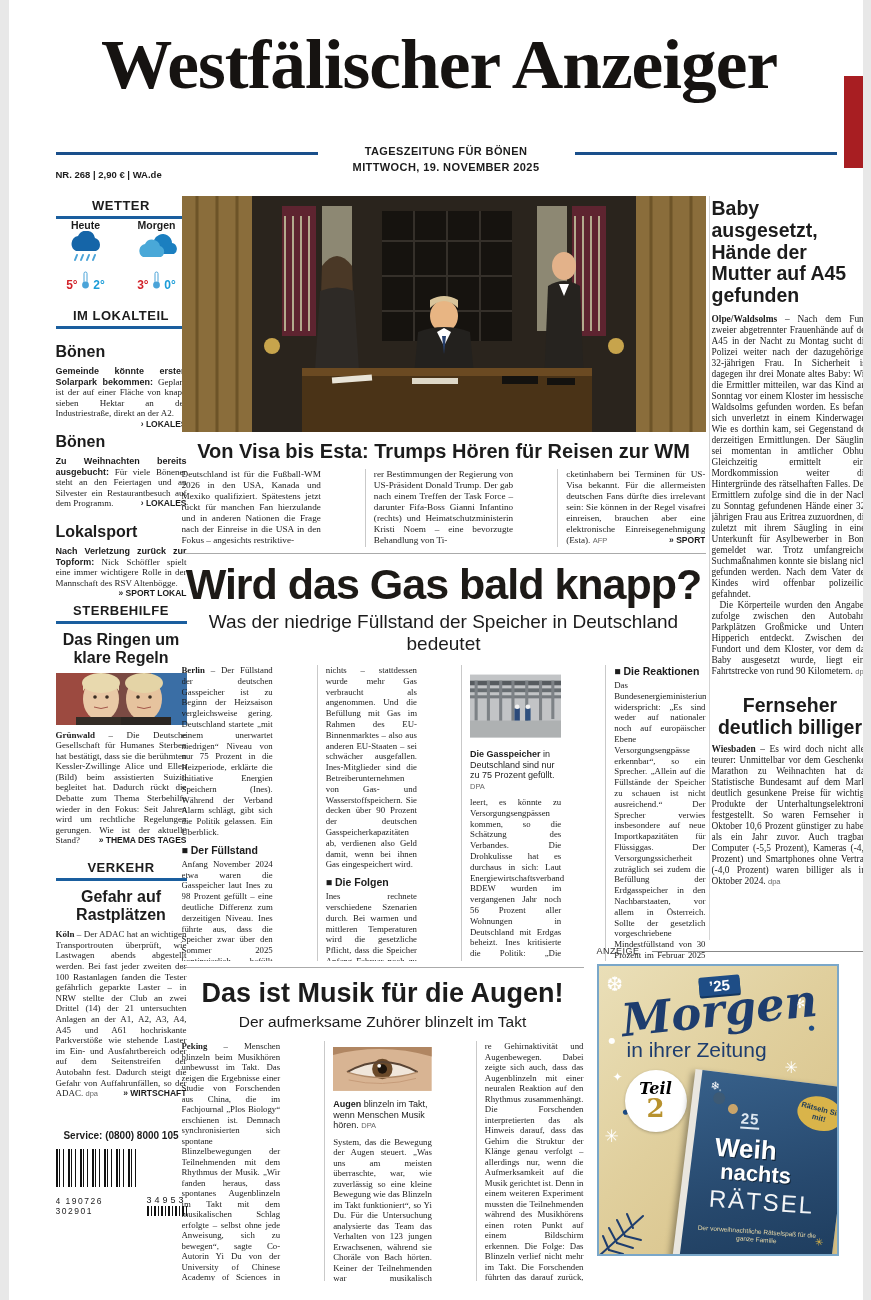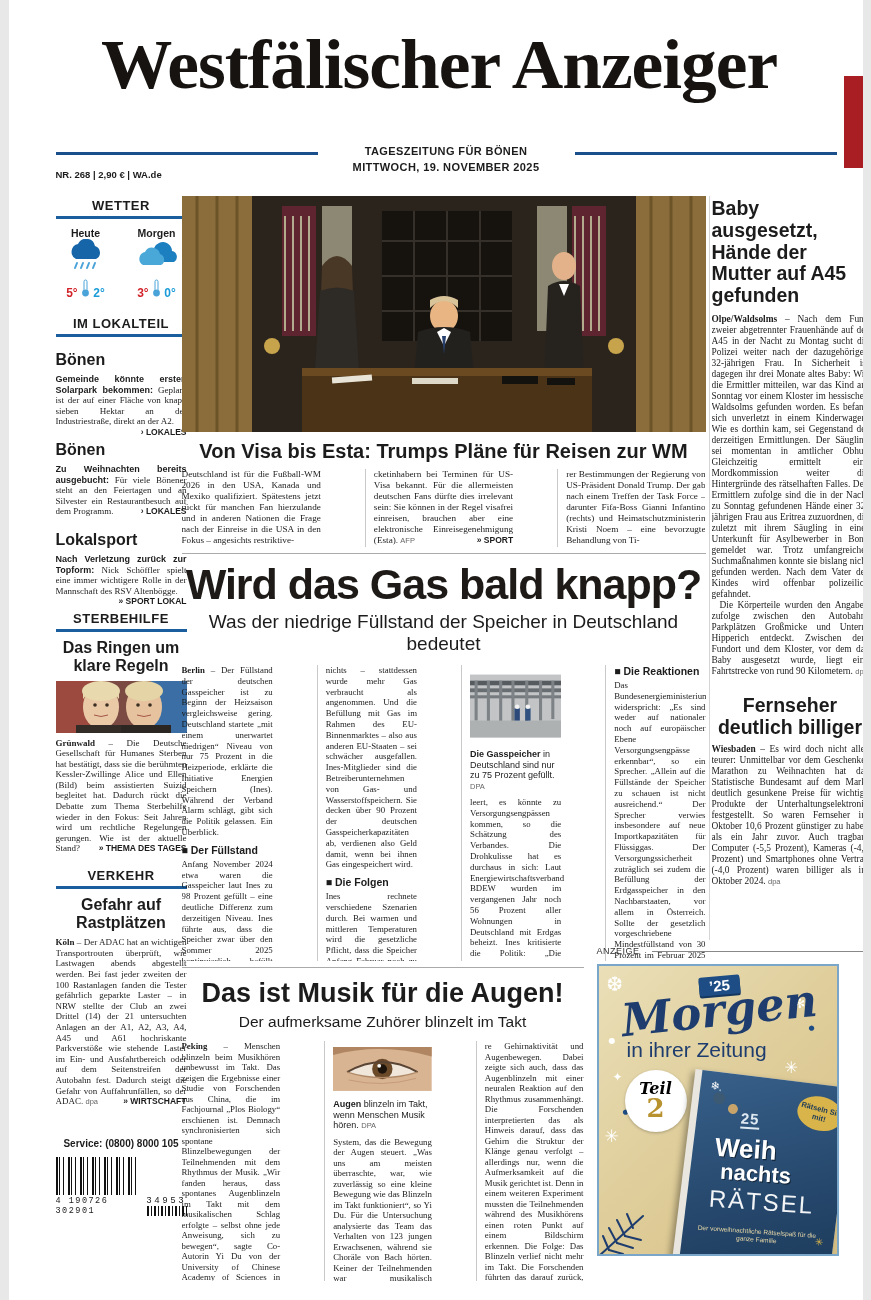--- a/index.html
+++ b/index.html
@@ -30,33 +30,33 @@
   .hrule{border:none;border-top:1px solid #aaa;margin:6px 0;}
   .cols{display:flex;gap:36px;}
   .col{flex:1;padding:0 8px;border-left:1px solid #c9c9c9;overflow:hidden;}
   .col:first-child{border-left:none;padding-left:0;}
   .col:last-child{padding-right:0;}
   .caption{font-family:"Liberation Sans",sans-serif;font-size:9px;line-height:10.5px;text-align:left;margin:2px 0 5px;}
   .caption b{font-weight:bold;}
 
   
   .left-col{position:absolute;left:47px;top:198px;width:131px;height:1100px;overflow:hidden;}
-  .weather-row{display:flex;justify-content:space-between;margin-top:8px;}
+  .weather-row{display:flex;justify-content:space-between;}
   .wcell{width:60px;text-align:center;}
   .wlabel{font-family:"Liberation Sans",sans-serif;font-weight:bold;font-size:10.5px;}
   .temps{font-family:"Liberation Sans",sans-serif;font-weight:bold;font-size:12px;}
   .t-hi{color:#d2232a;} .t-lo{color:#1b9cd8;}
   .kicker{font-family:"Liberation Sans",sans-serif;font-size:16px;font-weight:600;margin:14px 0 5px;}
   .mini-head{font-family:"Liberation Sans",sans-serif;font-weight:bold;font-size:16px;
     text-align:center;line-height:1.1;margin:7px 0 6px;}
   .service{font-family:"Liberation Sans",sans-serif;font-weight:bold;font-size:10px;text-align:center;margin-top:30px;}
   .barcode-wrap{margin-top:8px;display:flex;align-items:flex-end;gap:4px;}
   .barcode-main{width:84px;height:38px;
     background:repeating-linear-gradient(90deg,#111 0 2px,#fff 2px 3px,#111 3px 4px,#fff 4px 7px,#111 7px 8px,#fff 8px 12px);}
-  .barcode-num{font-family:Liberation Mono, monospace;font-size:8.5px;letter-spacing:1.5px;margin-top:1px;}
+  .barcode-num{font-family:Liberation Sans, sans-serif;font-size:8.5px;letter-spacing:1.5px;margin-top:9px;}
   .barcode-side{text-align:right;}
   .barcode-code{font-family:"Liberation Sans",sans-serif;font-size:9px;letter-spacing:3px;}
   .barcode-mini{width:40px;height:10px;margin-top:1px;margin-left:auto;
     background:repeating-linear-gradient(90deg,#111 0 2px,#fff 2px 4px,#111 4px 5px,#fff 5px 7px);}
 
   
   .center-col{position:absolute;left:173px;top:196px;width:524px;}
   .photo-main{width:524px;height:236px;display:block;}
   .visa-head{font-family:"Liberation Sans",sans-serif;font-weight:bold;font-size:20px;text-align:center;margin:8px 0 6px;}
   .visa-cols .body-txt{font-size:9.2px;line-height:11px;}
@@ -308,30 +308,30 @@
         <rect x="150" y="180" width="40" height="6" fill="#e9e4d8" transform="rotate(-4 170 183)"></rect>
         <rect x="230" y="182" width="46" height="6" fill="#ded8c8"></rect>
         <rect x="320" y="180" width="36" height="8" fill="#14120f"></rect>
         <rect x="365" y="182" width="28" height="7" fill="#14120f"></rect>
         <circle cx="90" cy="150" r="8" fill="#c7a44c"></circle>
         <circle cx="434" cy="150" r="8" fill="#c7a44c"></circle>
       </svg>
     </span>
 
     
-    <div class="visa-head">Von Visa bis Esta: Trumps Pläne für Reisen zur WM</div>
+    <div class="visa-head">Von Visa bis Esta: Trumps Hören für Reisen zur WM</div>
     <div class="cols visa-cols">
       <div class="col">
           <p class="body-txt">Deutschland ist für die Fußball-WM 2026 in den USA, Kanada und Mexiko qualifiziert. Spätestens jetzt rückt für manchen Fan hierzulande und in anderen Nationen die Frage nach der Einreise in die USA in den Fokus – angesichts restriktive-</p>
         </div>
       <div class="col">
+          <p class="body-txt">rer Bestimmungen der Regierung von US-Präsident Donald Trump. Der gab nach einem Treffen der Task Force – darunter Fifa-Boss Gianni Infantino (rechts) und Heimatschutzministerin Kristi Noem – eine bevorzugte Behandlung von Ti-</p>
+        </div>
+      <div class="col">
           <p class="body-txt"><span>cketinhabern bei Terminen für US-Visa bekannt. Für die allermeisten deutschen Fans dürfte dies irrelevant sein: Sie können in der Regel visafrei einreisen, brauchen aber eine elektronische Einreisegenehmigung (Esta).</span> <span class="credit">AFP</span> <span class="ref">» SPORT</span></p>
-        </div>
-      <div class="col">
-          <p class="body-txt">rer Bestimmungen der Regierung von US-Präsident Donald Trump. Der gab nach einem Treffen der Task Force – darunter Fifa-Boss Gianni Infantino (rechts) und Heimatschutzministerin Kristi Noem – eine bevorzugte Behandlung von Ti-</p>
         </div>
     </div>
 
     <hr class="hrule">
 
     
     <div class="gas-head">Wird das Gas bald knapp?</div>
     <div class="gas-sub">Was der niedrige Füllstand der Speicher in Deutschland bedeutet</div>
     <div class="cols gas-cols">
       <div class="col">

